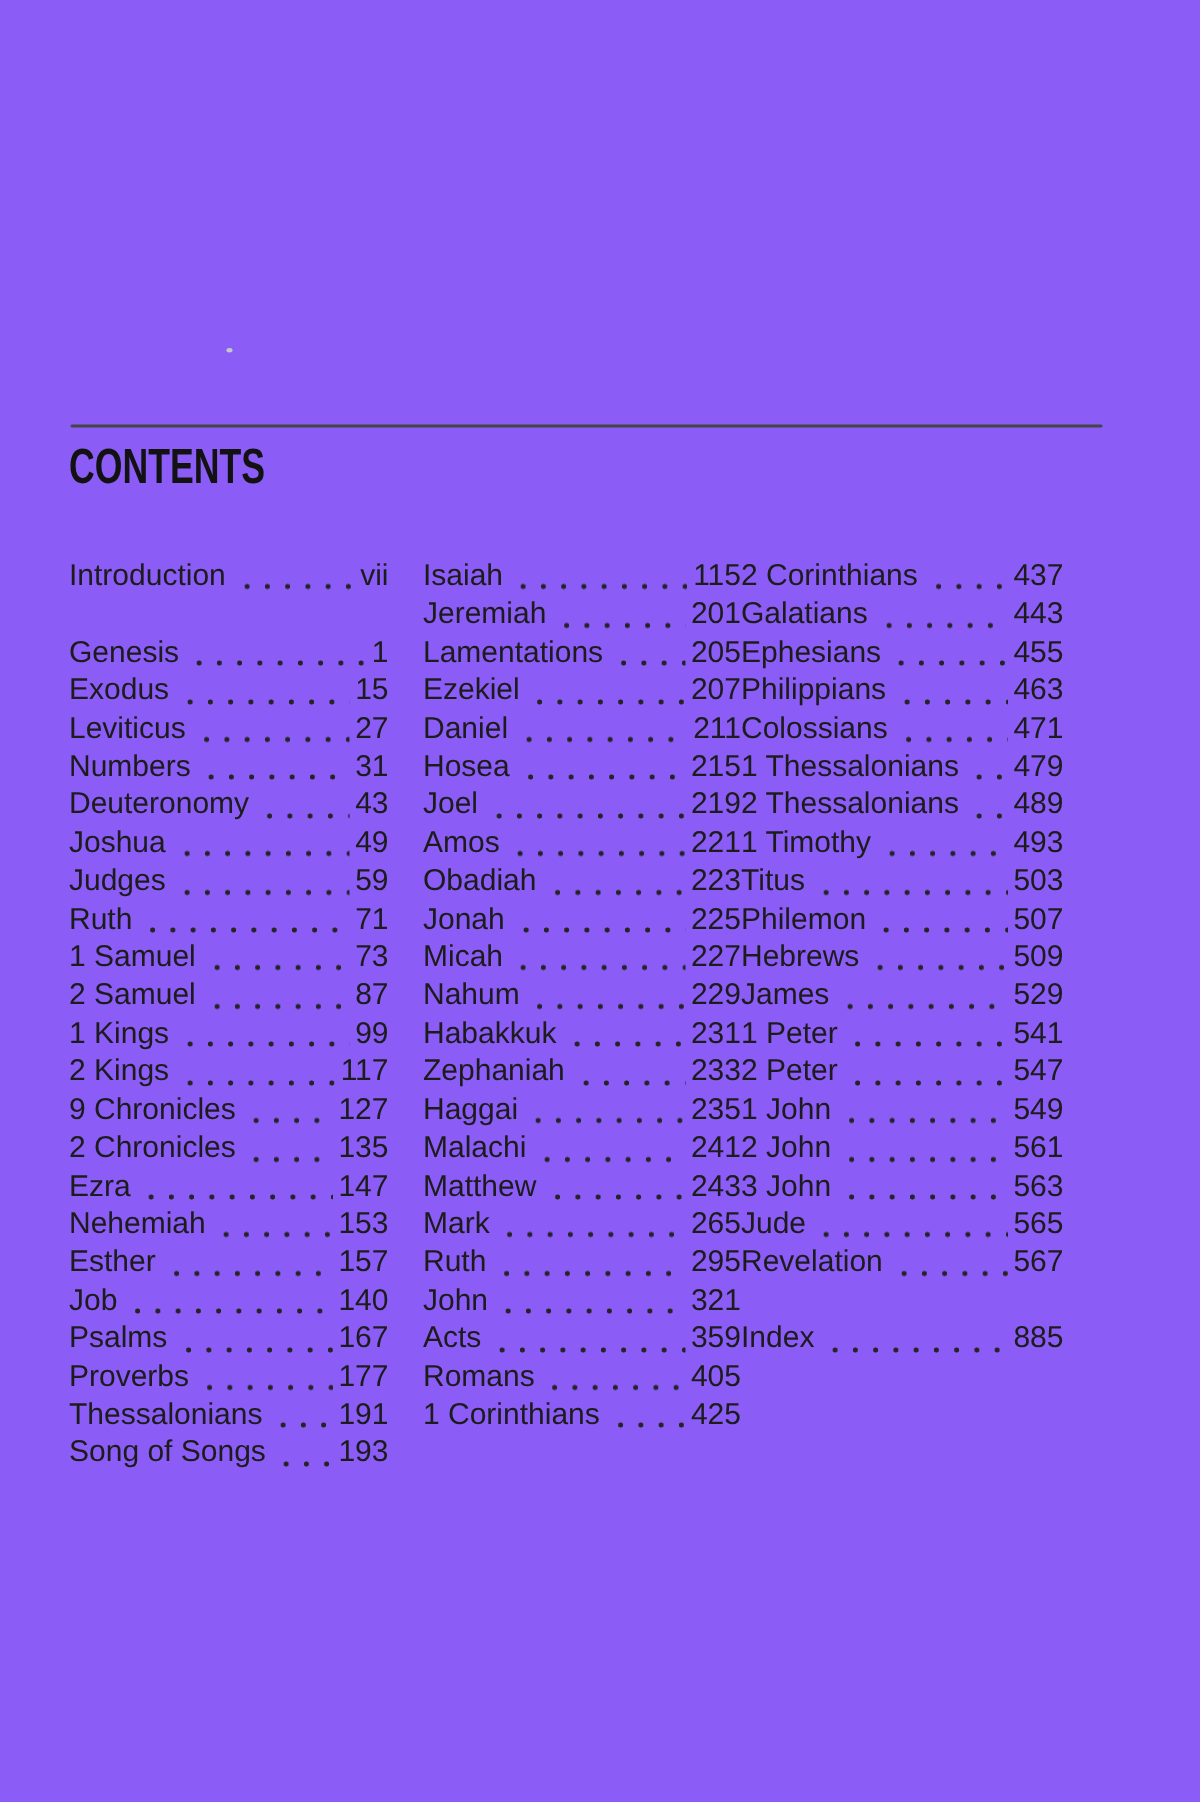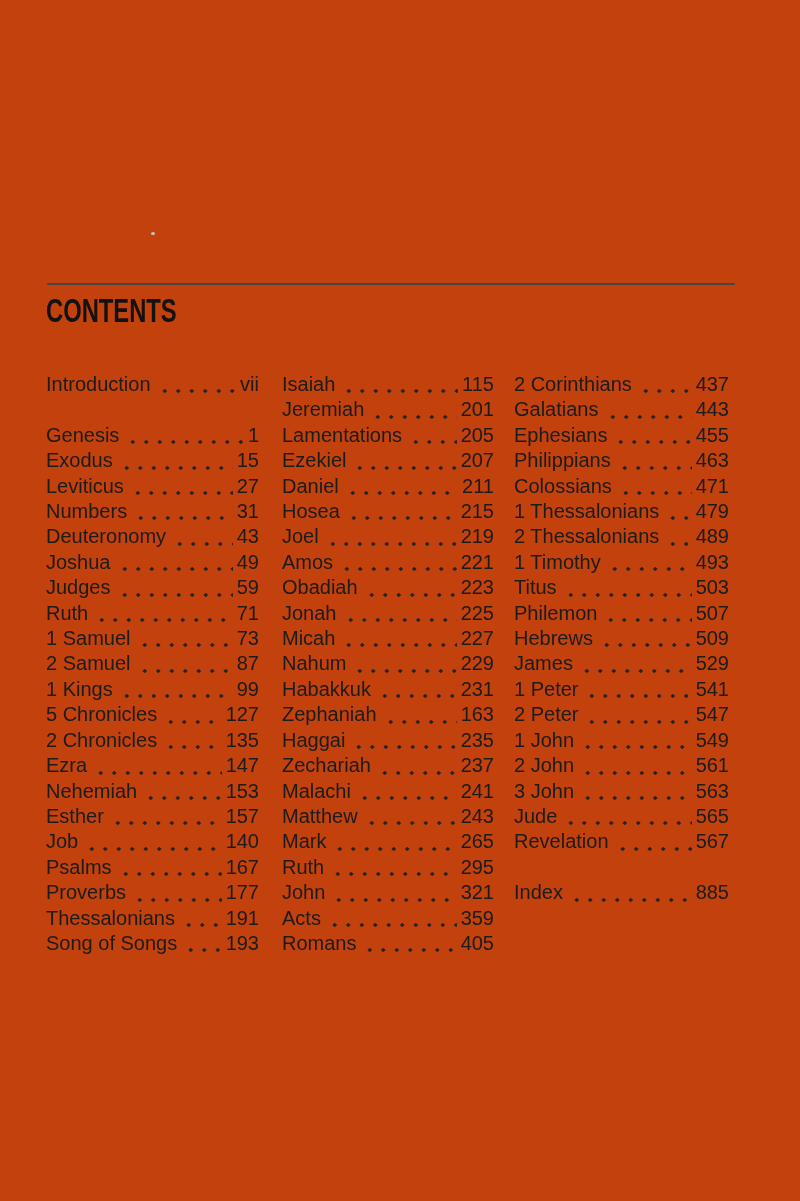--- a/index.html
+++ b/index.html
@@ -4,21 +4,21 @@
 <style>
   html, body {
     margin: 0;
     padding: 0;
     background: #ffffff;
   }
   .page {
     position: relative;
     width: 800px;
     height: 1201px;
-    background: #c2410c;
+    background: #8b5cf6;
     overflow: hidden;
     font-family: "Liberation Sans", "DejaVu Sans", sans-serif;
     color: #1c1c1c;
   }
   .rule {
     position: absolute;
     left: 47px;
     top: 283px;
     width: 688px;
     height: 2px;
@@ -41,21 +41,21 @@
   }
   .columns {
     position: absolute;
     left: 46px;
     top: 372px;
     width: 683px;
     display: flex;
   }
   .toc-column { flex: 0 0 auto; }
   .col-1 { width: 213px; margin-right: 23px; }
-  .col-2 { width: 212px; margin-right: 20px; }
+  .col-2 { width: 212px; }
   .col-3 { width: 215px; }
   .toc-row {
     display: flex;
     align-items: baseline;
     height: 25.42px;
     line-height: 25.42px;
     font-size: 20px;
     white-space: nowrap;
   }
   .toc-spacer { height: 25.42px; }
@@ -145,21 +145,26 @@
     <span class="book">2 Samuel</span>
     <span class="dots"></span>
     <span class="pageno">87</span>
   </div>
         <div class="toc-row">
     <span class="book">1 Kings</span>
     <span class="dots"></span>
     <span class="pageno">99</span>
   </div>
         <div class="toc-row">
-    <span class="book">5 Chronicles</span>
+    <span class="book">2 Kings</span>
+    <span class="dots"></span>
+    <span class="pageno">117</span>
+  </div>
+        <div class="toc-row">
+    <span class="book">9 Chronicles</span>
     <span class="dots"></span>
     <span class="pageno">127</span>
   </div>
         <div class="toc-row">
     <span class="book">2 Chronicles</span>
     <span class="dots"></span>
     <span class="pageno">135</span>
   </div>
         <div class="toc-row">
     <span class="book">Ezra</span>
@@ -264,33 +269,28 @@
     <span class="pageno">229</span>
   </div>
         <div class="toc-row">
     <span class="book">Habakkuk</span>
     <span class="dots"></span>
     <span class="pageno">231</span>
   </div>
         <div class="toc-row">
     <span class="book">Zephaniah</span>
     <span class="dots"></span>
-    <span class="pageno">163</span>
+    <span class="pageno">233</span>
   </div>
         <div class="toc-row">
     <span class="book">Haggai</span>
     <span class="dots"></span>
     <span class="pageno">235</span>
   </div>
         <div class="toc-row">
-    <span class="book">Zechariah</span>
-    <span class="dots"></span>
-    <span class="pageno">237</span>
-  </div>
-        <div class="toc-row">
     <span class="book">Malachi</span>
     <span class="dots"></span>
     <span class="pageno">241</span>
   </div>
         <div class="toc-row">
     <span class="book">Matthew</span>
     <span class="dots"></span>
     <span class="pageno">243</span>
   </div>
         <div class="toc-row">
@@ -310,20 +310,25 @@
   </div>
         <div class="toc-row">
     <span class="book">Acts</span>
     <span class="dots"></span>
     <span class="pageno">359</span>
   </div>
         <div class="toc-row">
     <span class="book">Romans</span>
     <span class="dots"></span>
     <span class="pageno">405</span>
+  </div>
+        <div class="toc-row">
+    <span class="book">1 Corinthians</span>
+    <span class="dots"></span>
+    <span class="pageno">425</span>
   </div>
       </div>
     <div class="toc-column col-3">
         <div class="toc-row">
     <span class="book">2 Corinthians</span>
     <span class="dots"></span>
     <span class="pageno">437</span>
   </div>
         <div class="toc-row">
     <span class="book">Galatians</span>

